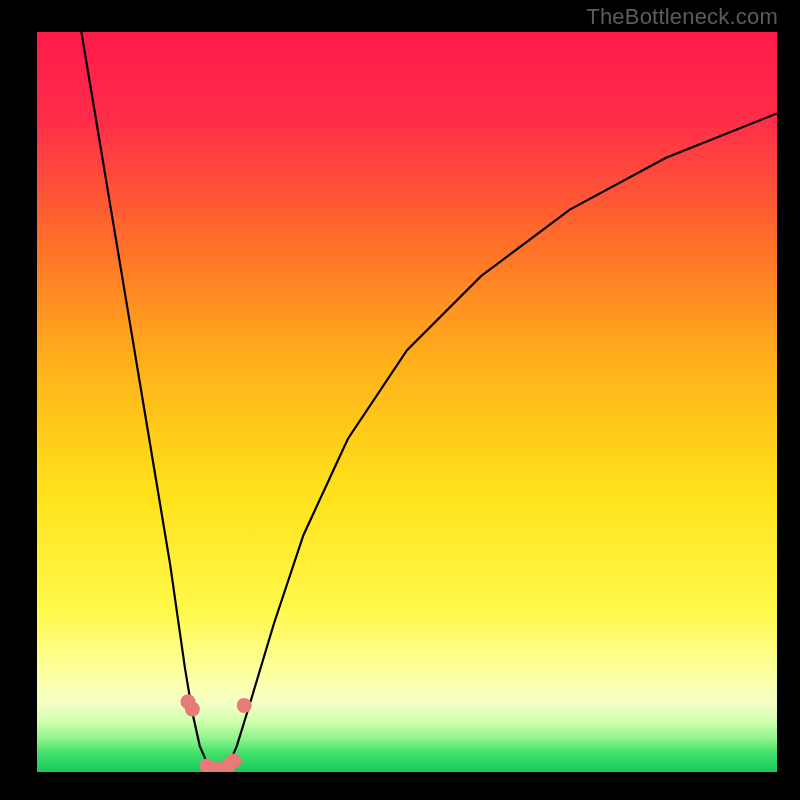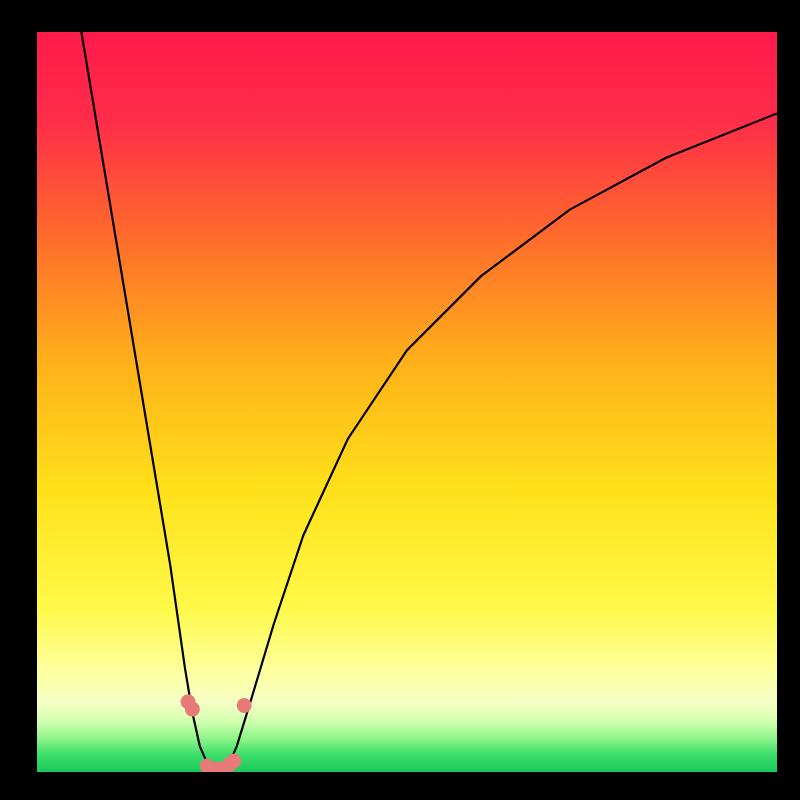--- a/index.html
+++ b/index.html
@@ -49,20 +49,21 @@
     font-weight: 500;
     color: #5c5c5c;
     letter-spacing: 0.2px;
   }
 </style>
 </head>
 <body>
 
 <div class="frame">
 
+  <div class="watermark">TheBottleneck.com</div>
 
   <div class="plot-area">
 
     <svg class="gradient" viewBox="0 0 740 740" preserveAspectRatio="none">
       <defs>
         <linearGradient id="bg" x1="0" y1="0" x2="0" y2="1">
             <stop offset="0%" stop-color="#ff1a4b"></stop>
             <stop offset="12%" stop-color="#ff2d49"></stop>
             <stop offset="28.000000000000004%" stop-color="#ff6d2b"></stop>
             <stop offset="45%" stop-color="#ffb21a"></stop>

